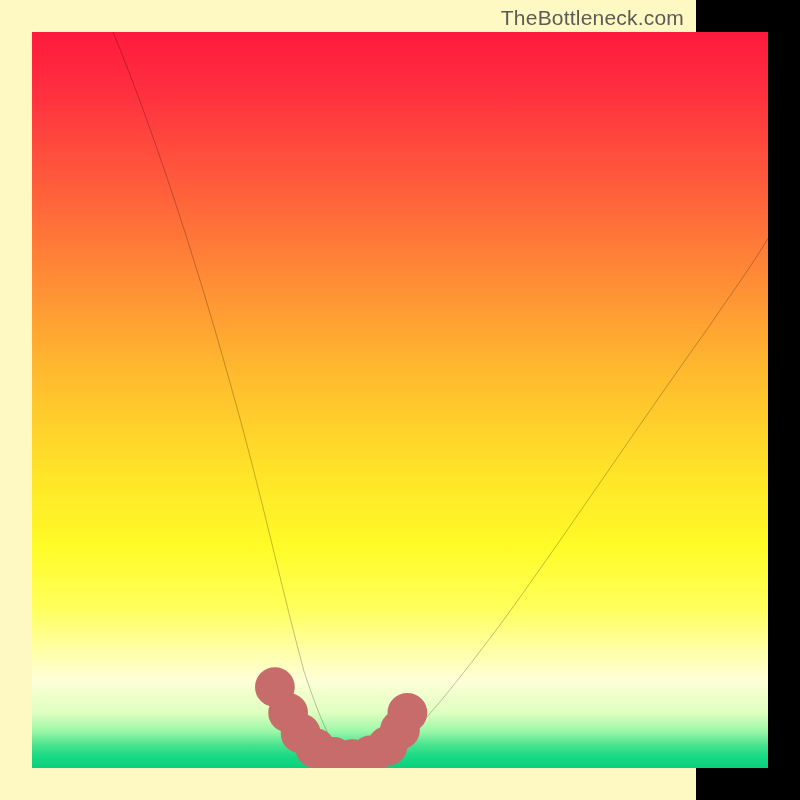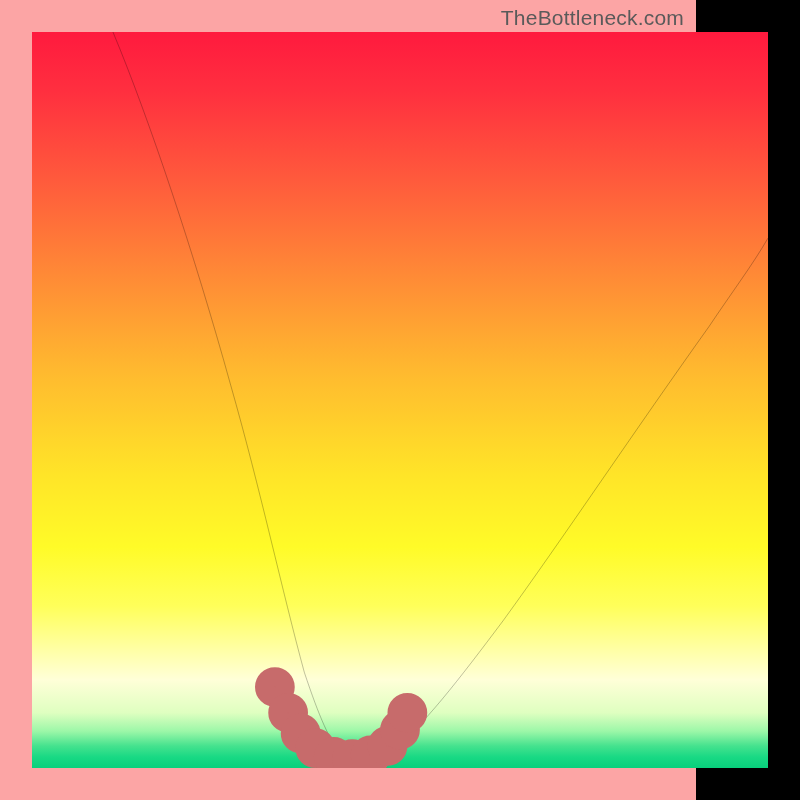--- a/index.html
+++ b/index.html
@@ -10,21 +10,21 @@
     background: #000;
     overflow: hidden;
     font-family: Arial, Helvetica, sans-serif;
   }
   .frame {
     position: absolute;
     top: 0;
     left: 0;
     width: 696px;
     height: 800px;
-    background: #fca5a5;
+    background: #fef9c3;
   }
   .plot-area {
     position: absolute;
     top: 32px;
     left: 32px;
     width: 736px;
     height: 736px;
     overflow: hidden;
   }
   .gradient-bg {

